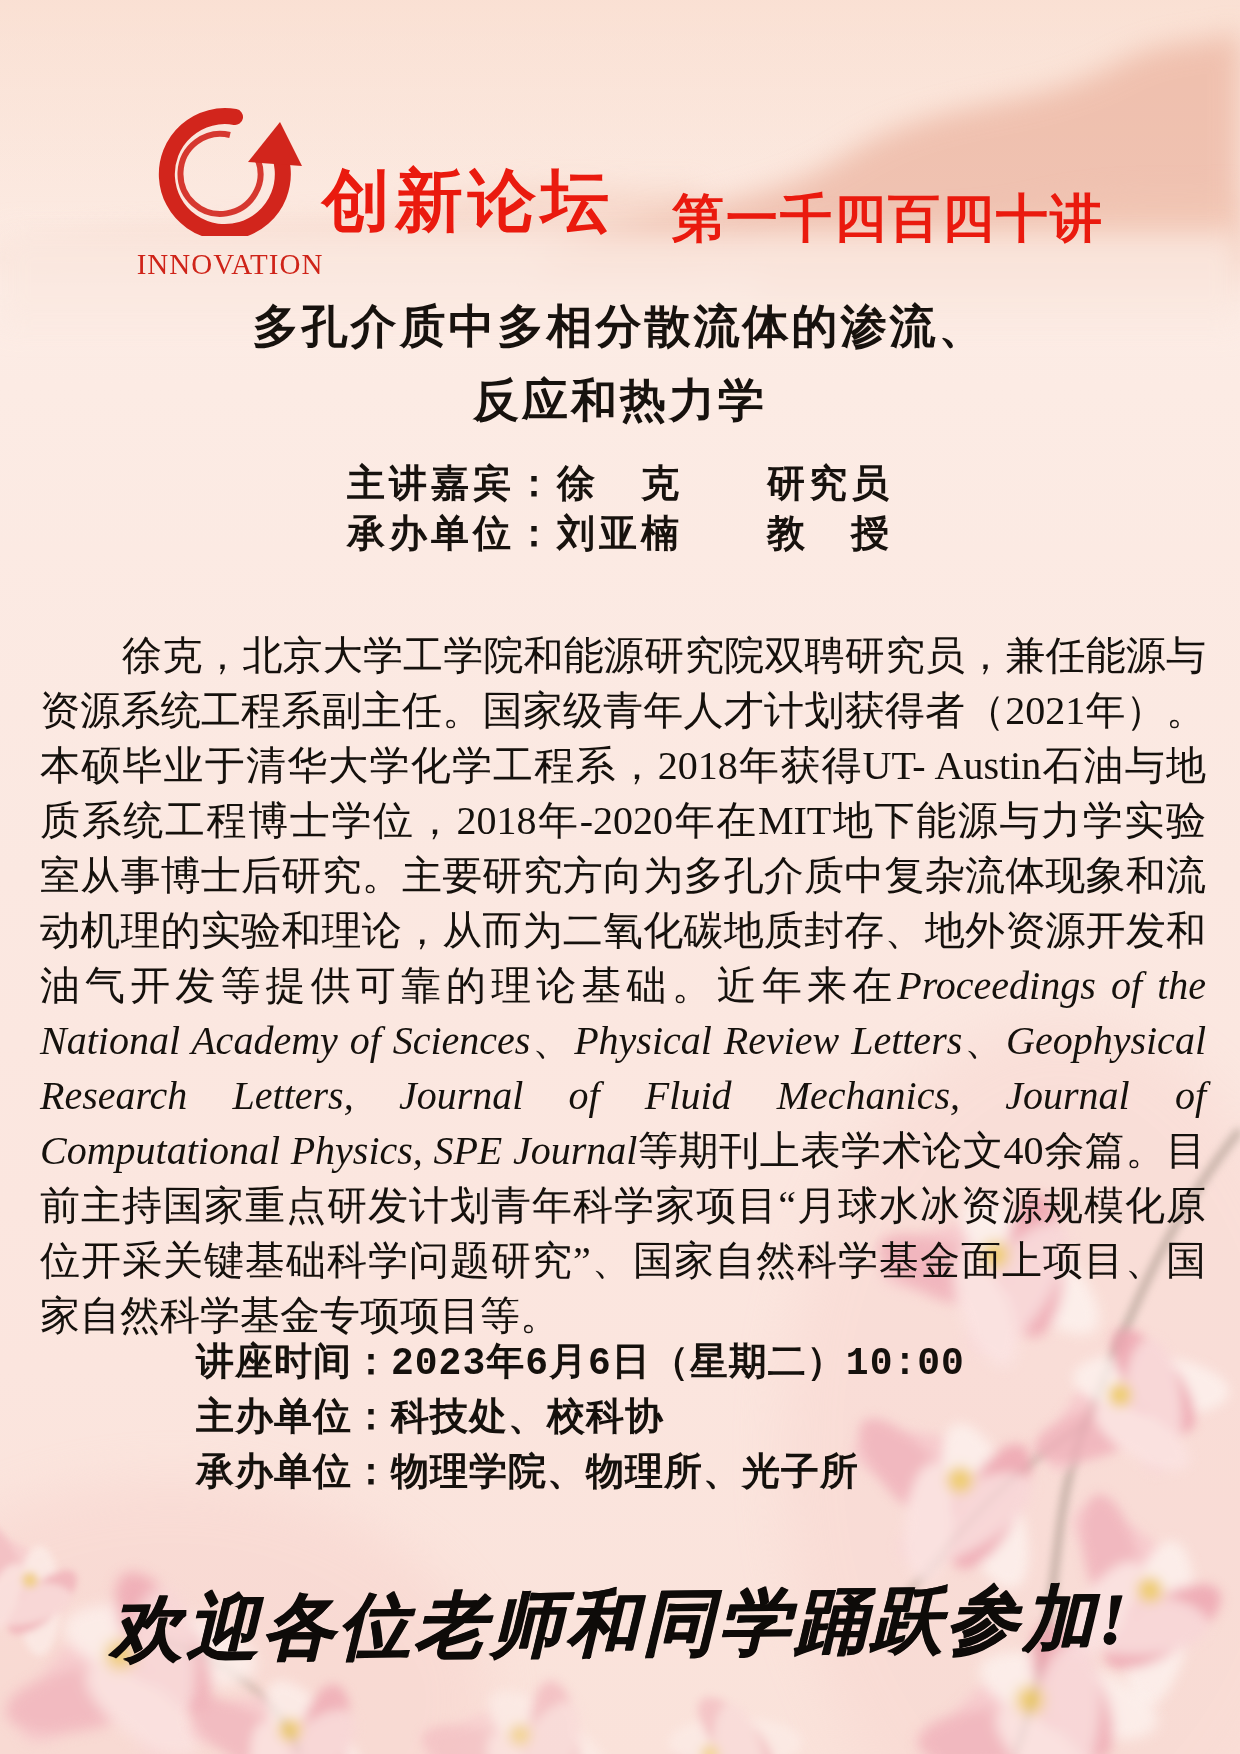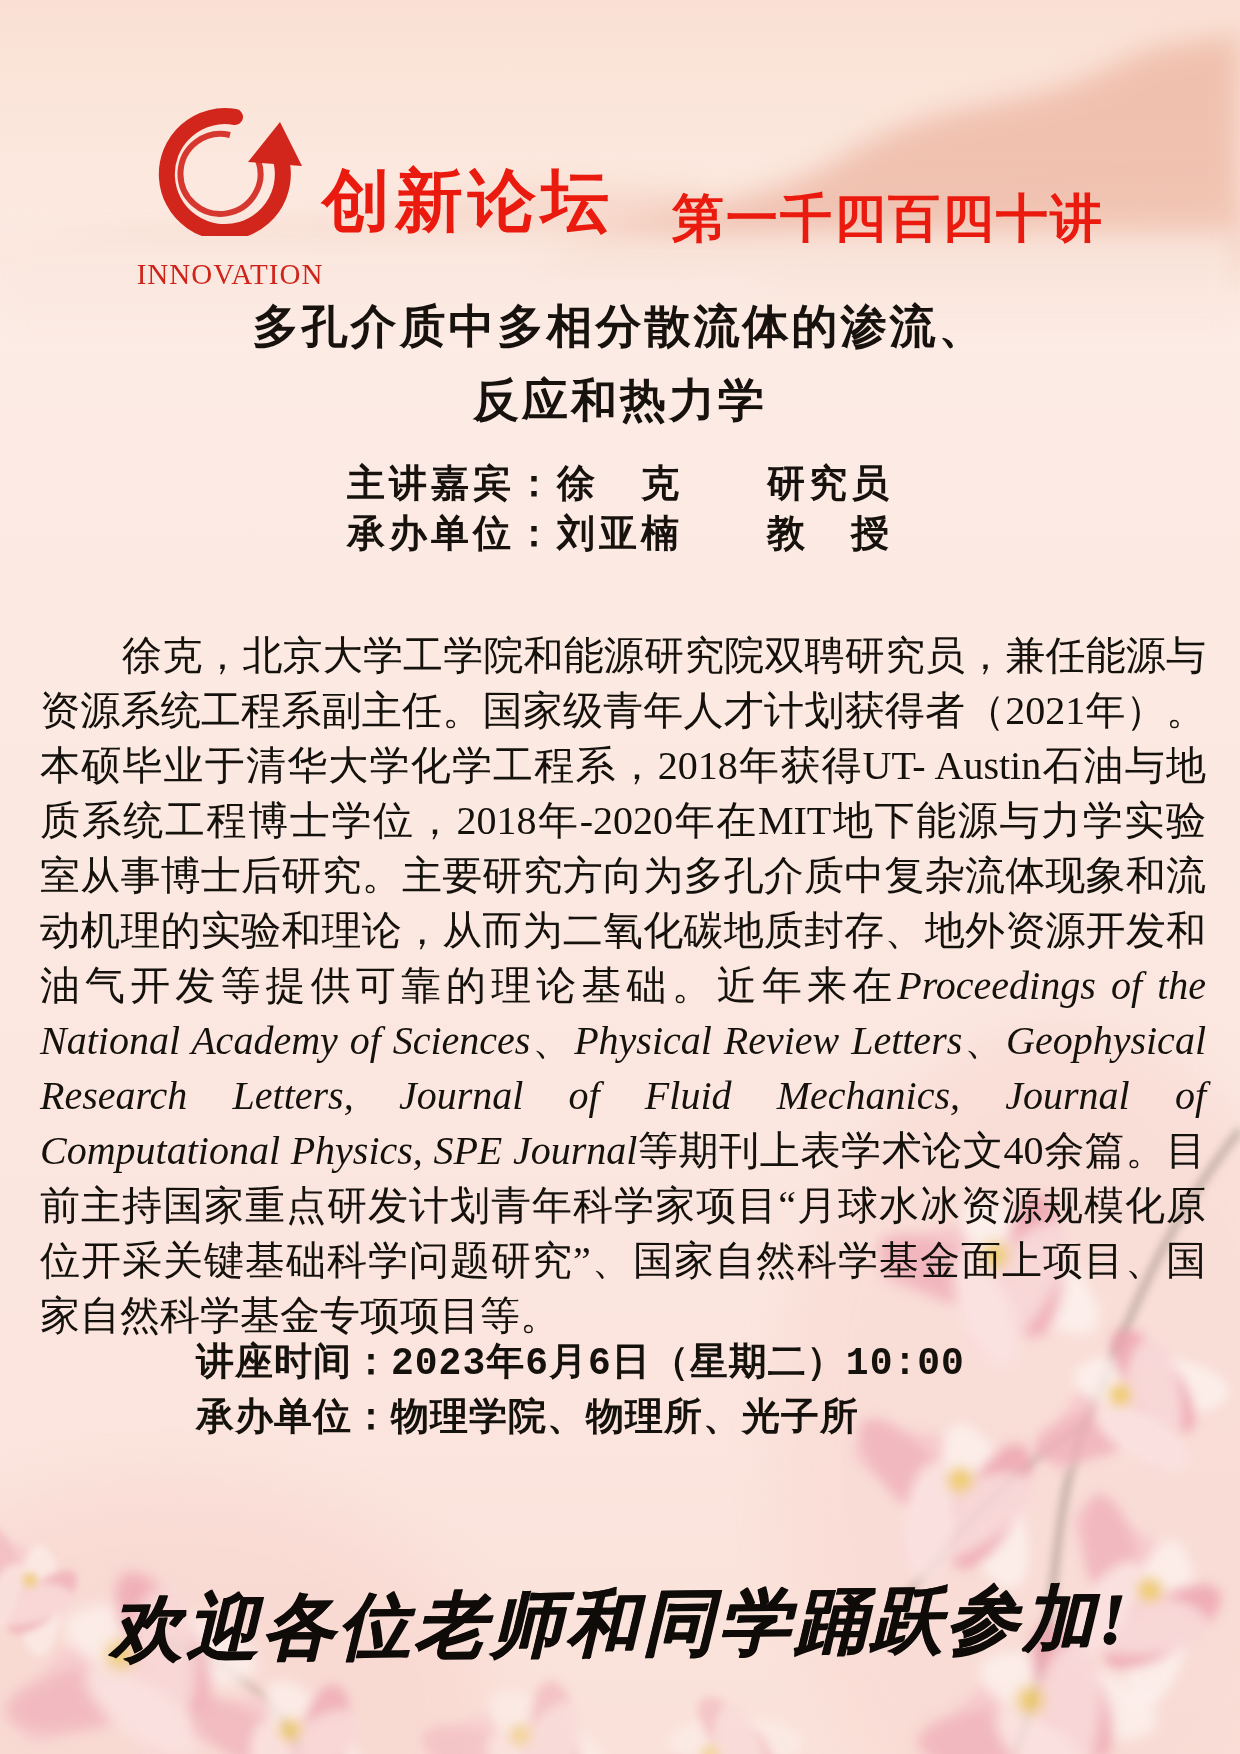--- a/index.html
+++ b/index.html
@@ -9,21 +9,21 @@
   .poster {
     position:relative; width:1240px; height:1754px; overflow:hidden;
     background:linear-gradient(180deg,#fdf1ea 0%,#fcebe4 22%,#fbe8e1 50%,#fbe5de 78%,#fae2da 100%);
   }
   .bg { position:absolute; left:0; top:0; z-index:0; }
   .content { position:absolute; left:0; top:0; width:100%; height:100%; z-index:1; }
 
   
   .logo-wrap { position:absolute; left:120px; top:104px; width:220px; text-align:center; }
   .logo-text {
-    margin-top:18px; color:#cf2419; font-size:29px; letter-spacing:1px;
+    margin-top:8px; color:#cf2419; font-size:29px; letter-spacing:1px;
     font-family:"Liberation Serif", serif;
   }
   .forum-title {
     position:absolute; left:322px; top:156px;
     font-family:"Liberation Sans", sans-serif; font-weight:bold;
     font-size:68px; letter-spacing:5px; color:#ea1a0e;
   }
   .lecture-no {
     position:absolute; left:672px; top:184px;
     font-family:"Liberation Sans", sans-serif; font-weight:bold;
@@ -148,18 +148,19 @@
     <div class="main-title line1">多孔介质中多相分散流体的渗流、</div>
     <div class="main-title line2">反应和热力学</div>
 
     <div class="guest-line guest">主讲嘉宾：徐　克　　研究员</div>
     <div class="guest-line host">承办单位：刘亚楠　　教　授</div>
 
     <p class="bio"><span>徐克，北京大学工学院和能源研究院双聘研究员，兼任能源与资源系统工程系副主任。国家级青年人才计划获得者（2021年）。本硕毕业于清华大学化学工程系，2018年获得UT- Austin石油与地质系统工程博士学位，2018年-2020年在MIT地下能源与力学实验室从事博士后研究。主要研究方向为多孔介质中复杂流体现象和流动机理的实验和理论，从而为二氧化碳地质封存、地外资源开发和油气开发等提供可靠的理论基础。近年来在</span><span class="en-italic">Proceedings of the National Academy of Sciences</span><span>、</span><span class="en-italic">Physical Review Letters</span><span>、</span><span class="en-italic">Geophysical Research Letters, Journal of Fluid Mechanics, Journal of Computational Physics, SPE Journal</span><span>等期刊上表学术论文40余篇。目前主持国家重点研发计划青年科学家项目“月球水冰资源规模化原位开采关键基础科学问题研究”、国家自然科学基金面上项目、国家自然科学基金专项项目等。</span></p>
 
     <div class="details">
       <div class="detail-row"><span>讲座时间：</span><span>2023年6月6日（星期二）10:00</span></div>
+      <div class="detail-row"><span>主办单位：</span><span>科技处、校科协</span></div>
       <div class="detail-row"><span>承办单位：</span><span>物理学院、物理所、光子所</span></div>
     </div>
 
     <div class="welcome">欢迎各位老师和同学踊跃参加!</div>
   </div>
 </div>
 
 </body></html>

